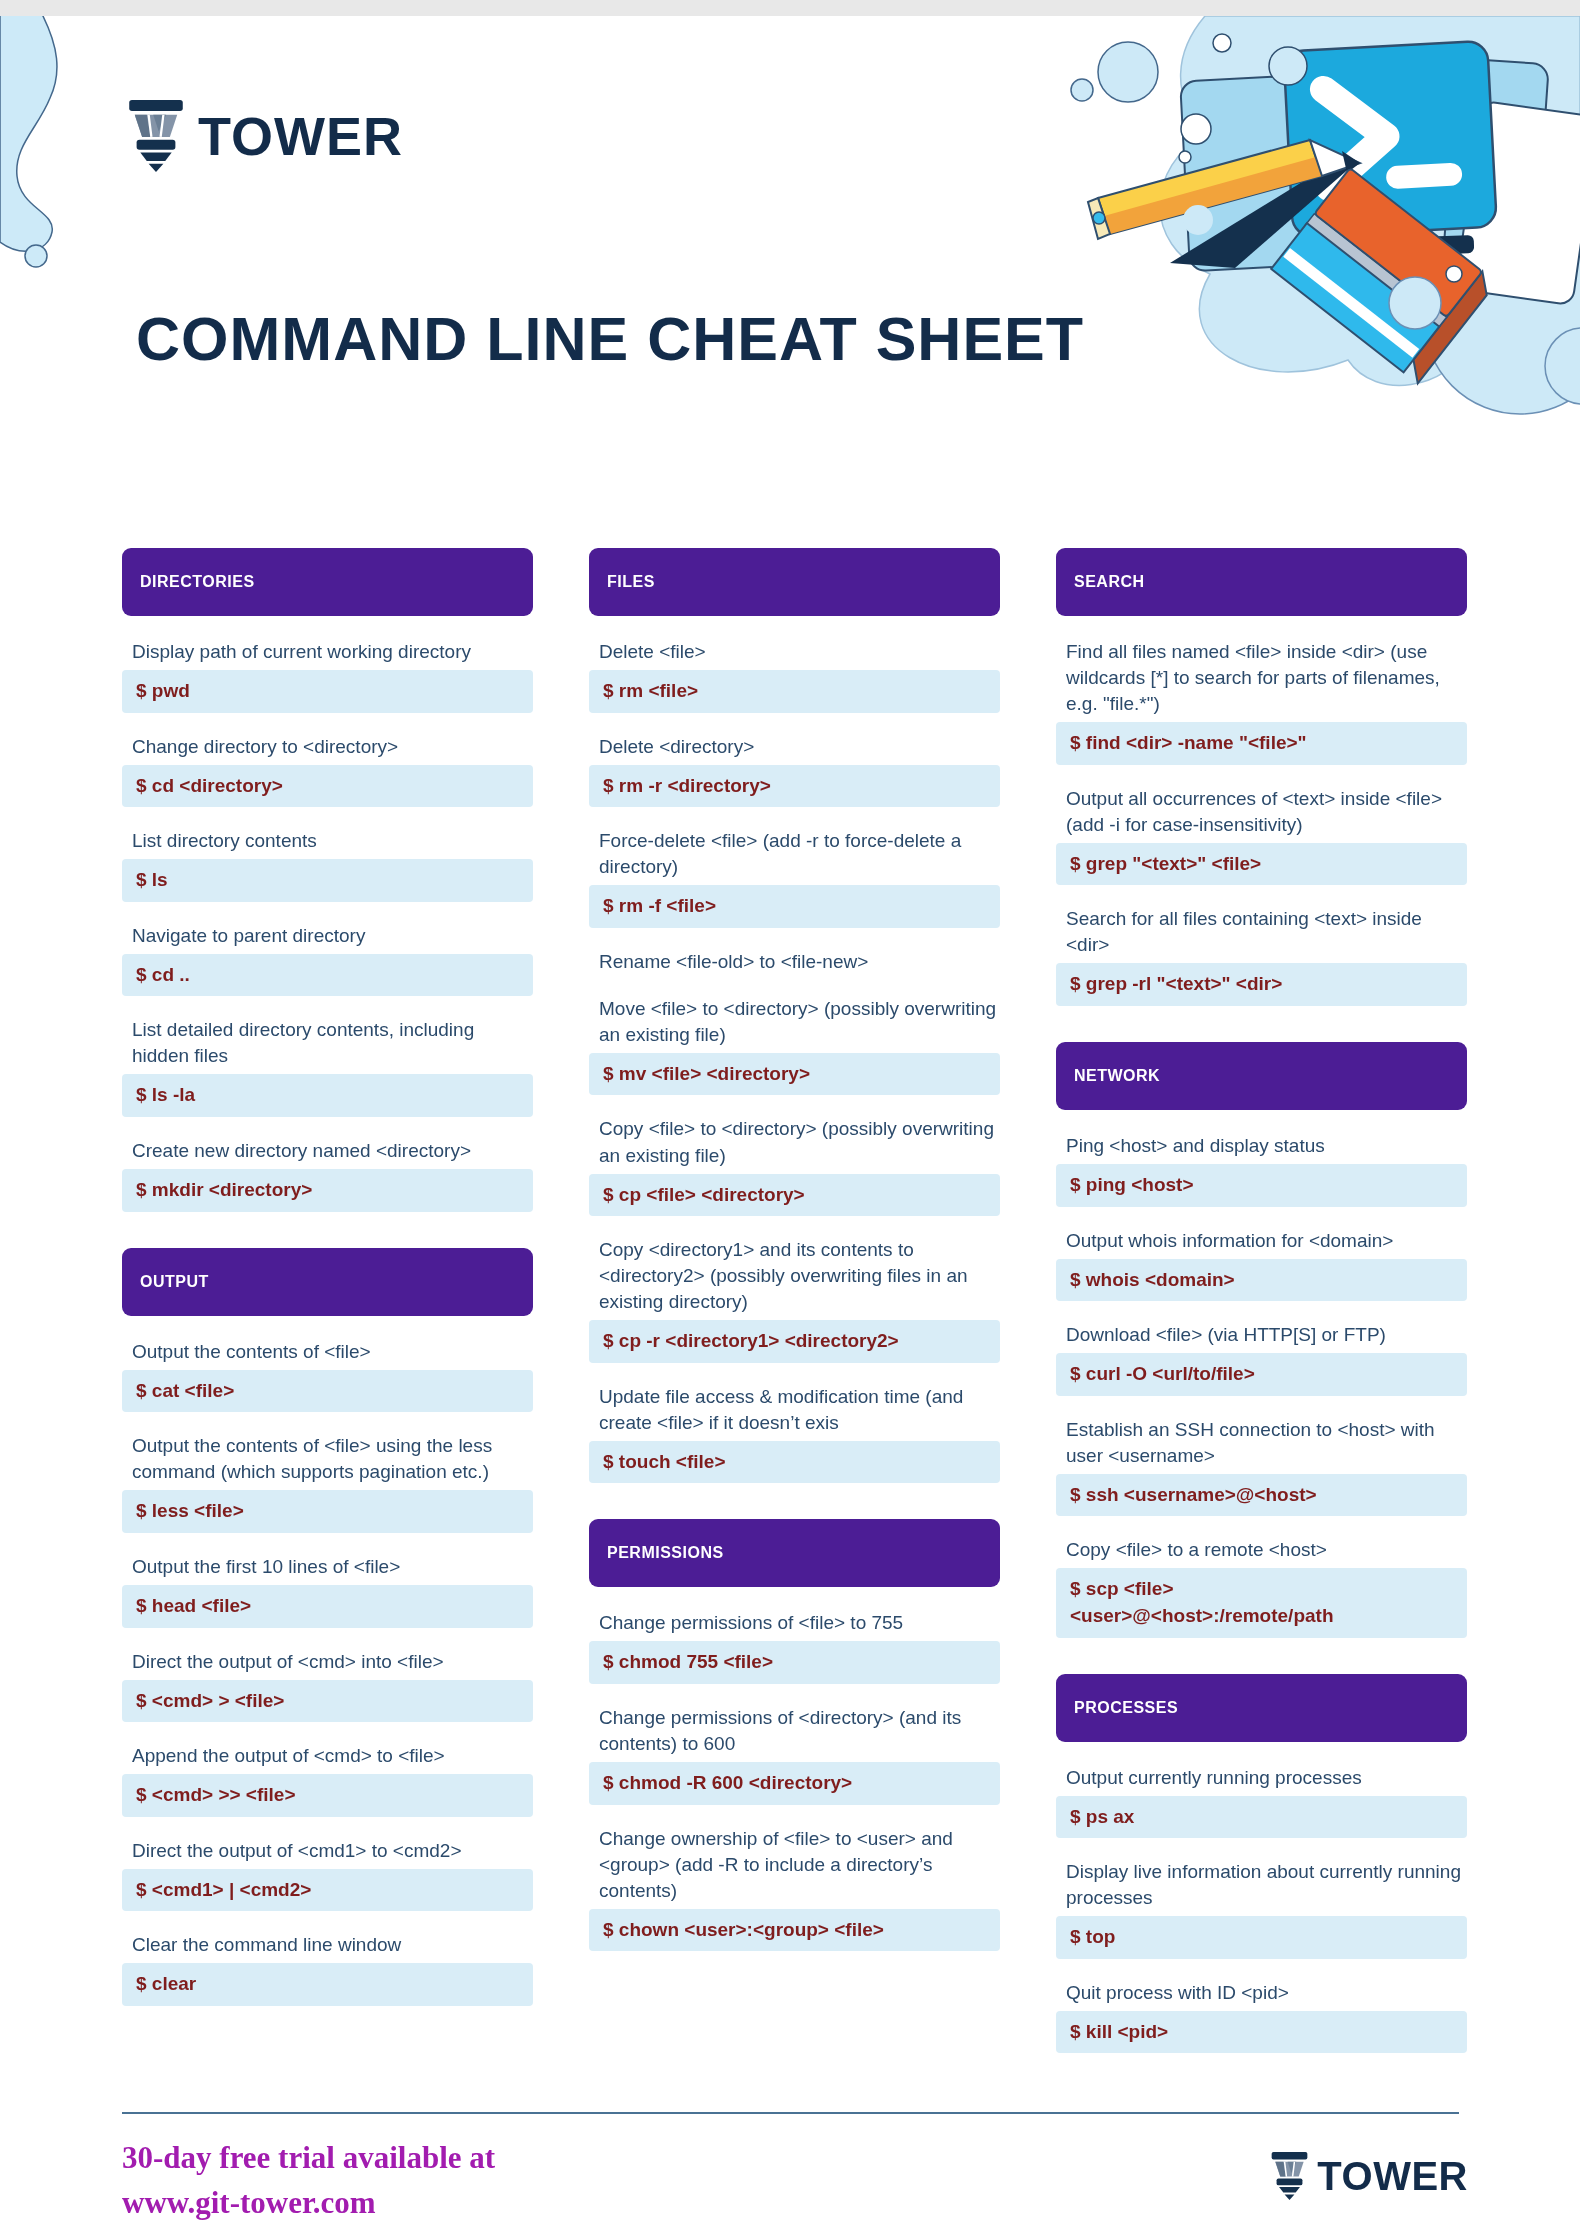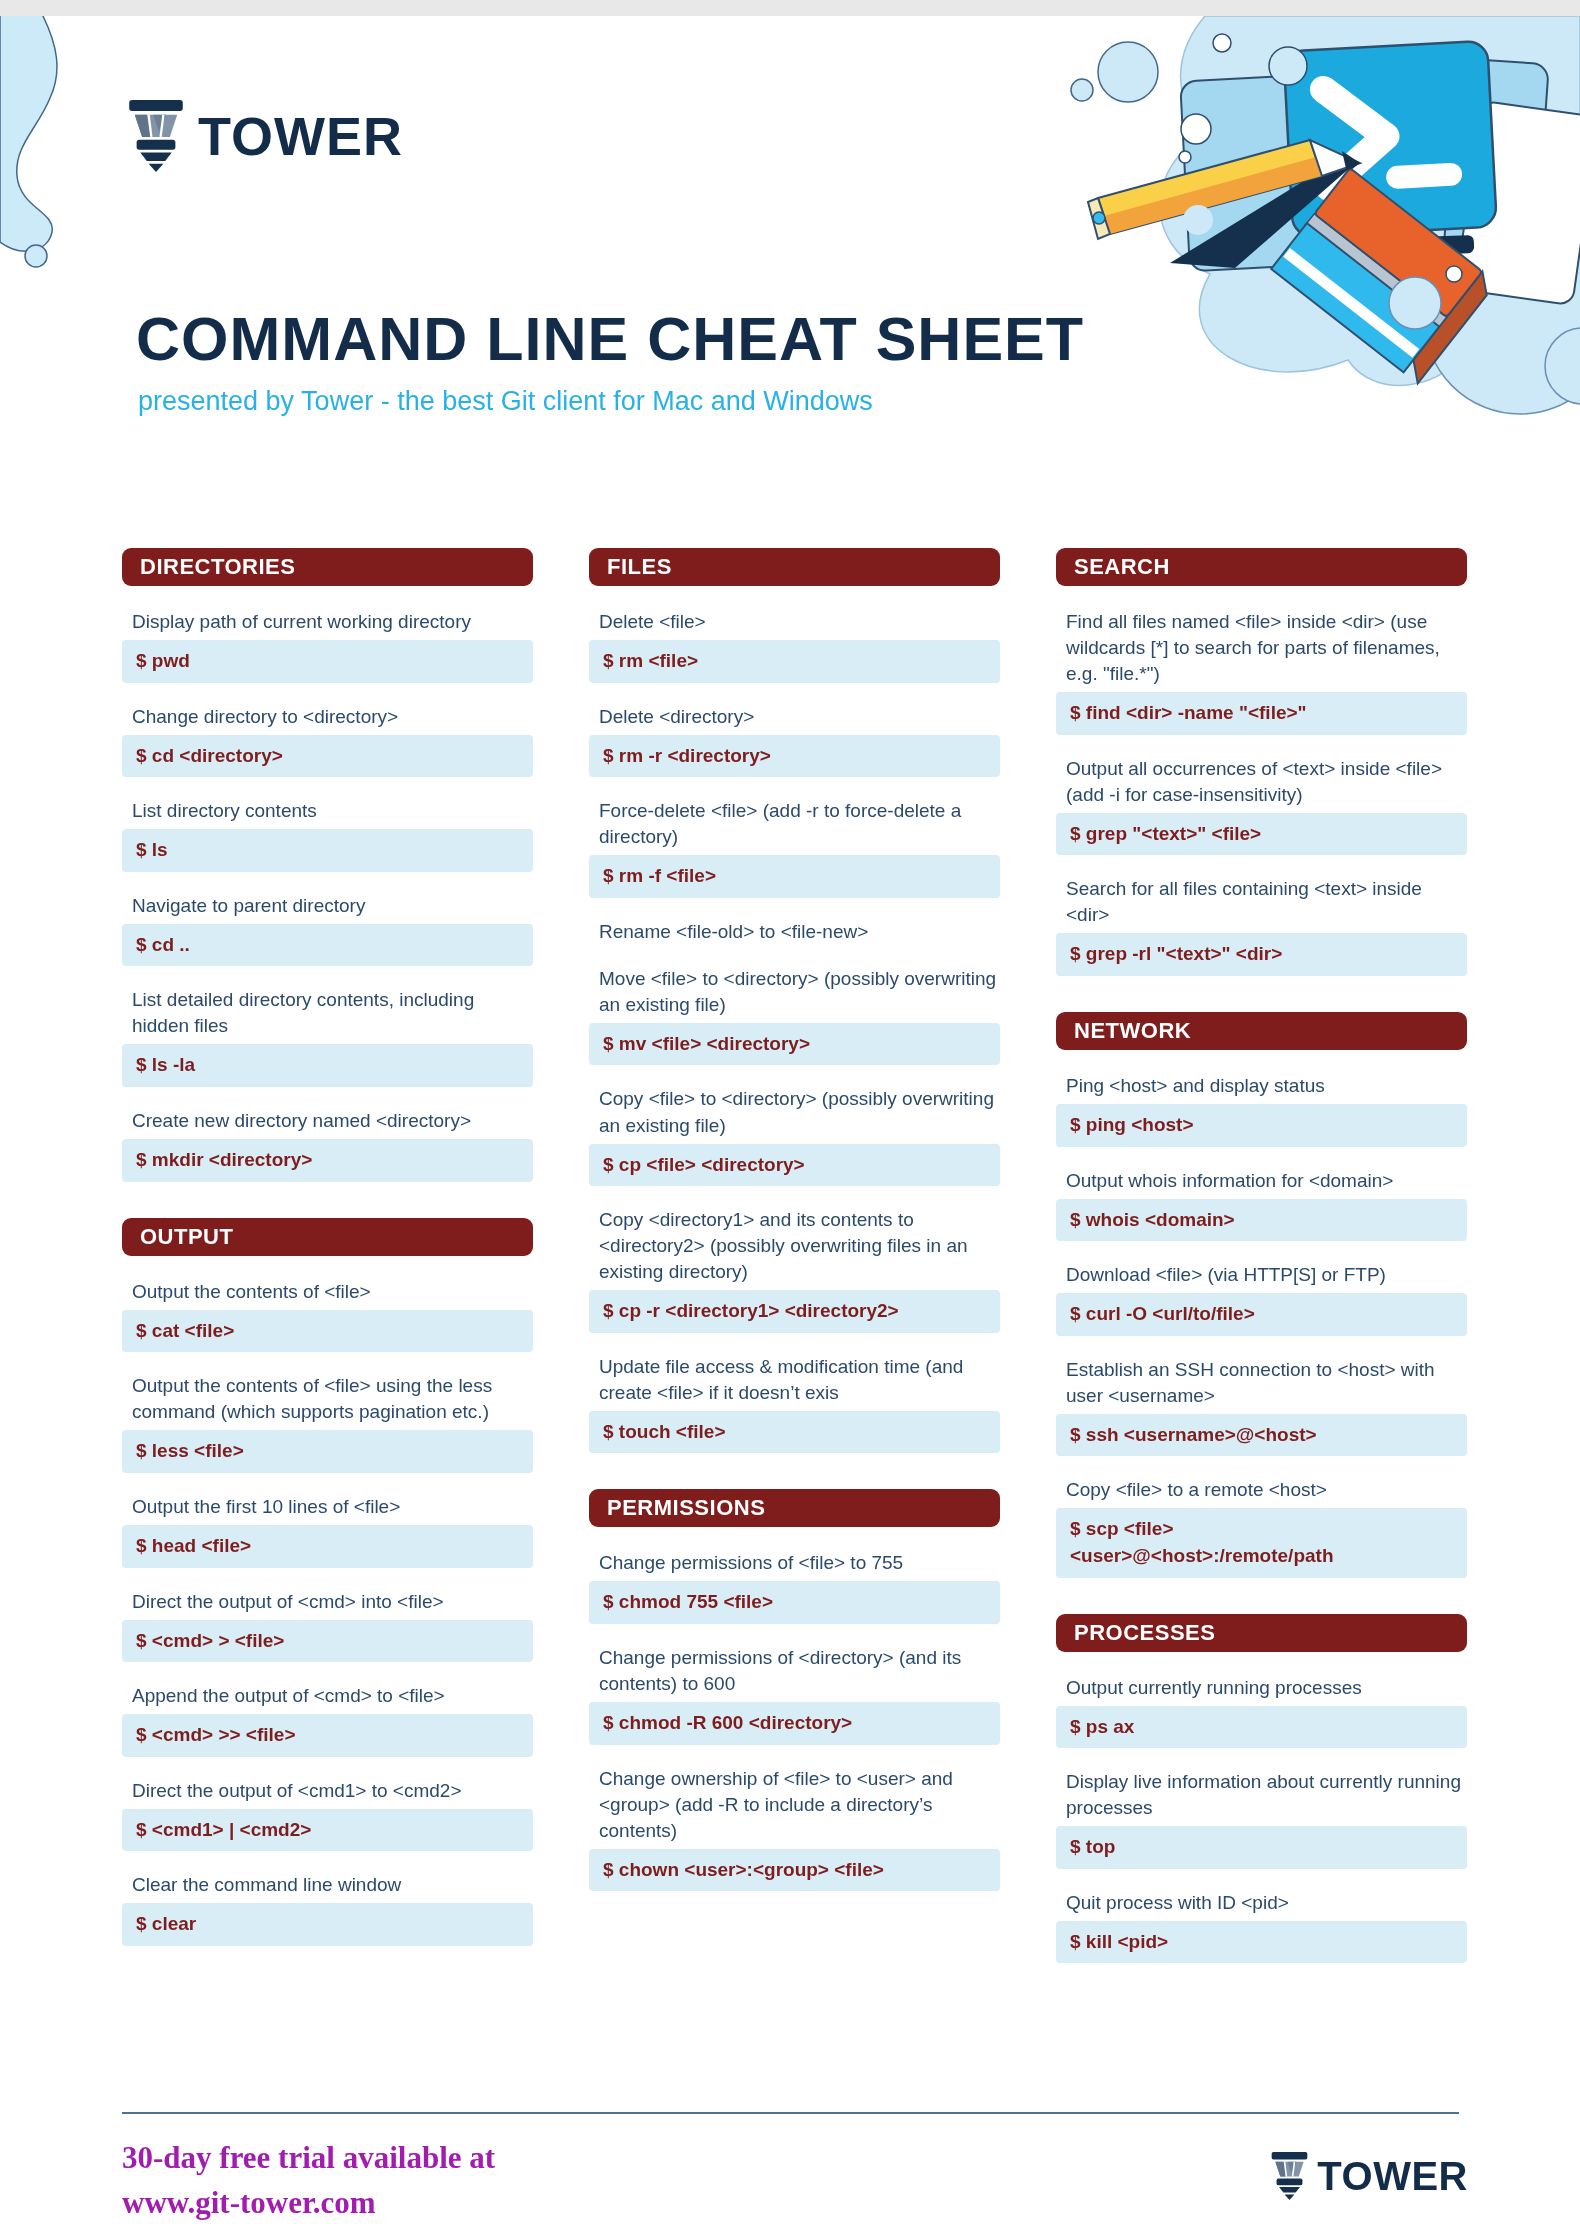--- a/index.html
+++ b/index.html
@@ -16,22 +16,22 @@
   .brand-name{font-size:54px;font-weight:bold;color:#132c4a;letter-spacing:1px;}
   
   .head-block{position:absolute;left:136px;top:288px;}
   .page-title{margin:0;font-size:61px;font-weight:bold;color:#132c4a;letter-spacing:1px;}
   .page-subtitle{margin:12px 0 0 2px;font-size:27px;color:#29b1e6;}
   
   .columns{position:absolute;left:122px;top:532px;width:1346px;display:flex;gap:56px;}
   .column{flex:0 0 411px;width:411px;}
   .sec{margin-bottom:36px;}
   .sec-header{
-    background:#7f1d1d;color:#ffffff;font-weight:bold;font-size:22px;
-    padding:6px 18px;border-radius:9px;letter-spacing:0.5px;
+    background:#4c1d95;color:#ffffff;font-weight:bold;font-size:16px;
+    padding:25px 18px;border-radius:9px;letter-spacing:0.5px;
   }
   .items{margin-top:23px;}
   .item{margin-bottom:21px;}
   .desc{margin:0 0 5px 10px;color:#2b4a6b;font-size:19px;line-height:1.37;}
   .code{
     background:#d9edf7;border-radius:4px;padding:8px 14px;
     font-weight:bold;font-size:19px;color:#7f1d1d;line-height:1.4;white-space:pre-line;
   }
   
   .footer-rule{position:absolute;left:122px;top:2096px;width:1337px;height:2px;background:#4a7294;}
@@ -105,21 +105,20 @@
       <path d="M22,16 L25,40 M38,16 L35,40" stroke="#ffffff" stroke-width="2.5" fill="none"></path>
       <rect x="9" y="43" width="42" height="11" rx="3" fill="#14304d"></rect>
       <polygon points="13,57 47,57 40,66 20,66" fill="#14304d"></polygon>
       <polygon points="22,69 38,69 30,78" fill="#14304d"></polygon>
     </svg>
     <span class="brand-name">TOWER</span>
   </div>
 
   <div class="head-block">
     <h1 class="page-title">COMMAND LINE CHEAT SHEET</h1>
-    <div class="page-subtitle">presented by Tower - the best Git client for Mac and Windows</div>
   </div>
 
   <main class="columns" id="columns">
       <div class="column">
         <section class="sec">
           <div class="sec-header"><span>DIRECTORIES</span></div>
           <div class="items">
             <div class="item">
               <p class="desc">Display path of current working directory</p>
               <div class="code">$ pwd</div>

